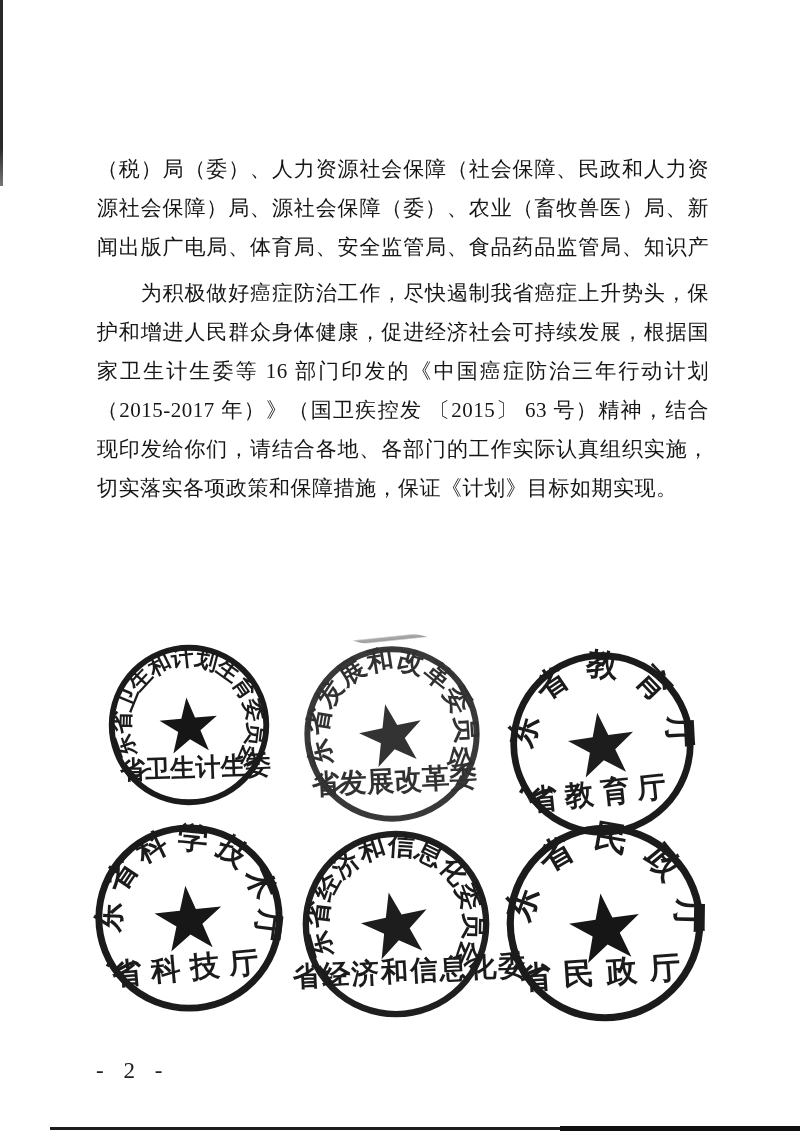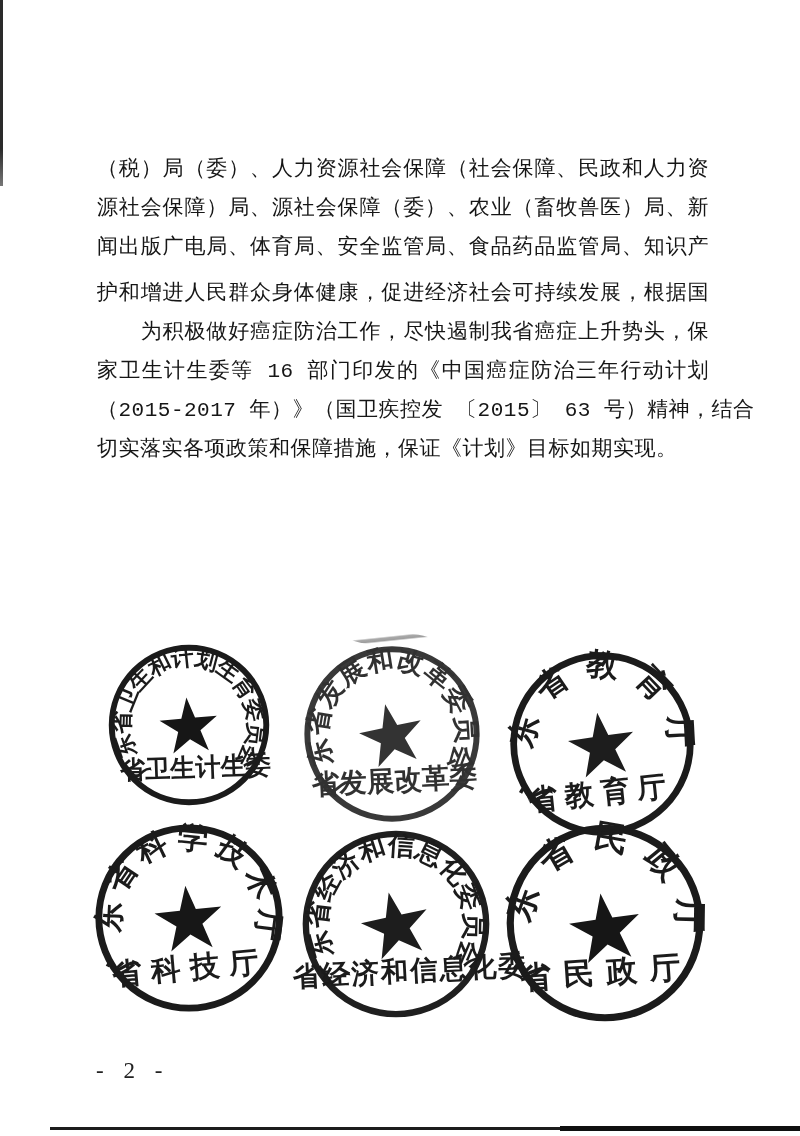--- a/index.html
+++ b/index.html
@@ -13,21 +13,21 @@
     color: #1c1c1c;
   }
 
   
   .doc-text {
     position: absolute;
     left: 97px;
     top: 150px;
     width: 612px;
   }
-  .para { margin: 0; padding: 0; font-family: Liberation Mono, monospace; }
+  .para { margin: 0; padding: 0; }
   .para + .para { margin-top: 7px; }
   .line {
     font-size: 21px;
     line-height: 39px;
     height: 39px;
     letter-spacing: 0.5px;
     text-align: justify;
     text-align-last: justify;
     white-space: pre;
     color: #161616;
@@ -91,24 +91,25 @@
   <div class="scan-edge-left"></div>
   <div class="smudge-top"></div>
 
   <div class="doc-text">
     <div class="para">
       <div class="line">（税）局（委）、人力资源社会保障（社会保障、民政和人力资</div>
       <div class="line">源社会保障）局、源社会保障（委）、农业（畜牧兽医）局、新</div>
       <div class="line">闻出版广电局、体育局、安全监管局、食品药品监管局、知识产</div>
     </div>
     <div class="para">
+      <div class="line">　　为积极做好癌症防治工作，尽快遏制我省癌症上升势头，保</div>
       <div class="line">护和增进人民群众身体健康，促进经济社会可持续发展，根据国</div>
-      <div class="line">　　为积极做好癌症防治工作，尽快遏制我省癌症上升势头，保</div>
       <div class="line">家卫生计生委等 16 部门印发的《中国癌症防治三年行动计划</div>
       <div class="line">（2015-2017 年）》（国卫疾控发 〔2015〕 63 号）精神，结合</div>
+      <div class="line">现印发给你们，请结合各地、各部门的工作实际认真组织实施，</div>
       <div class="line short">切实落实各项政策和保障措施，保证《计划》目标如期实现。</div>
     </div>
   </div>
 
   <div class="seal" style="left:103px; top:641px; width:172px; height:168px;">
     <svg width="172" height="168" viewBox="0 0 200 200">
       <defs>
           <path id="arc1" d="M 49.8 150.2 A 71 71 0 1 1 150.2 150.2" fill="none"></path>
         </defs>
       <circle cx="100" cy="100" r="92" fill="none" stroke="#1b1b1b" stroke-width="7"></circle>

